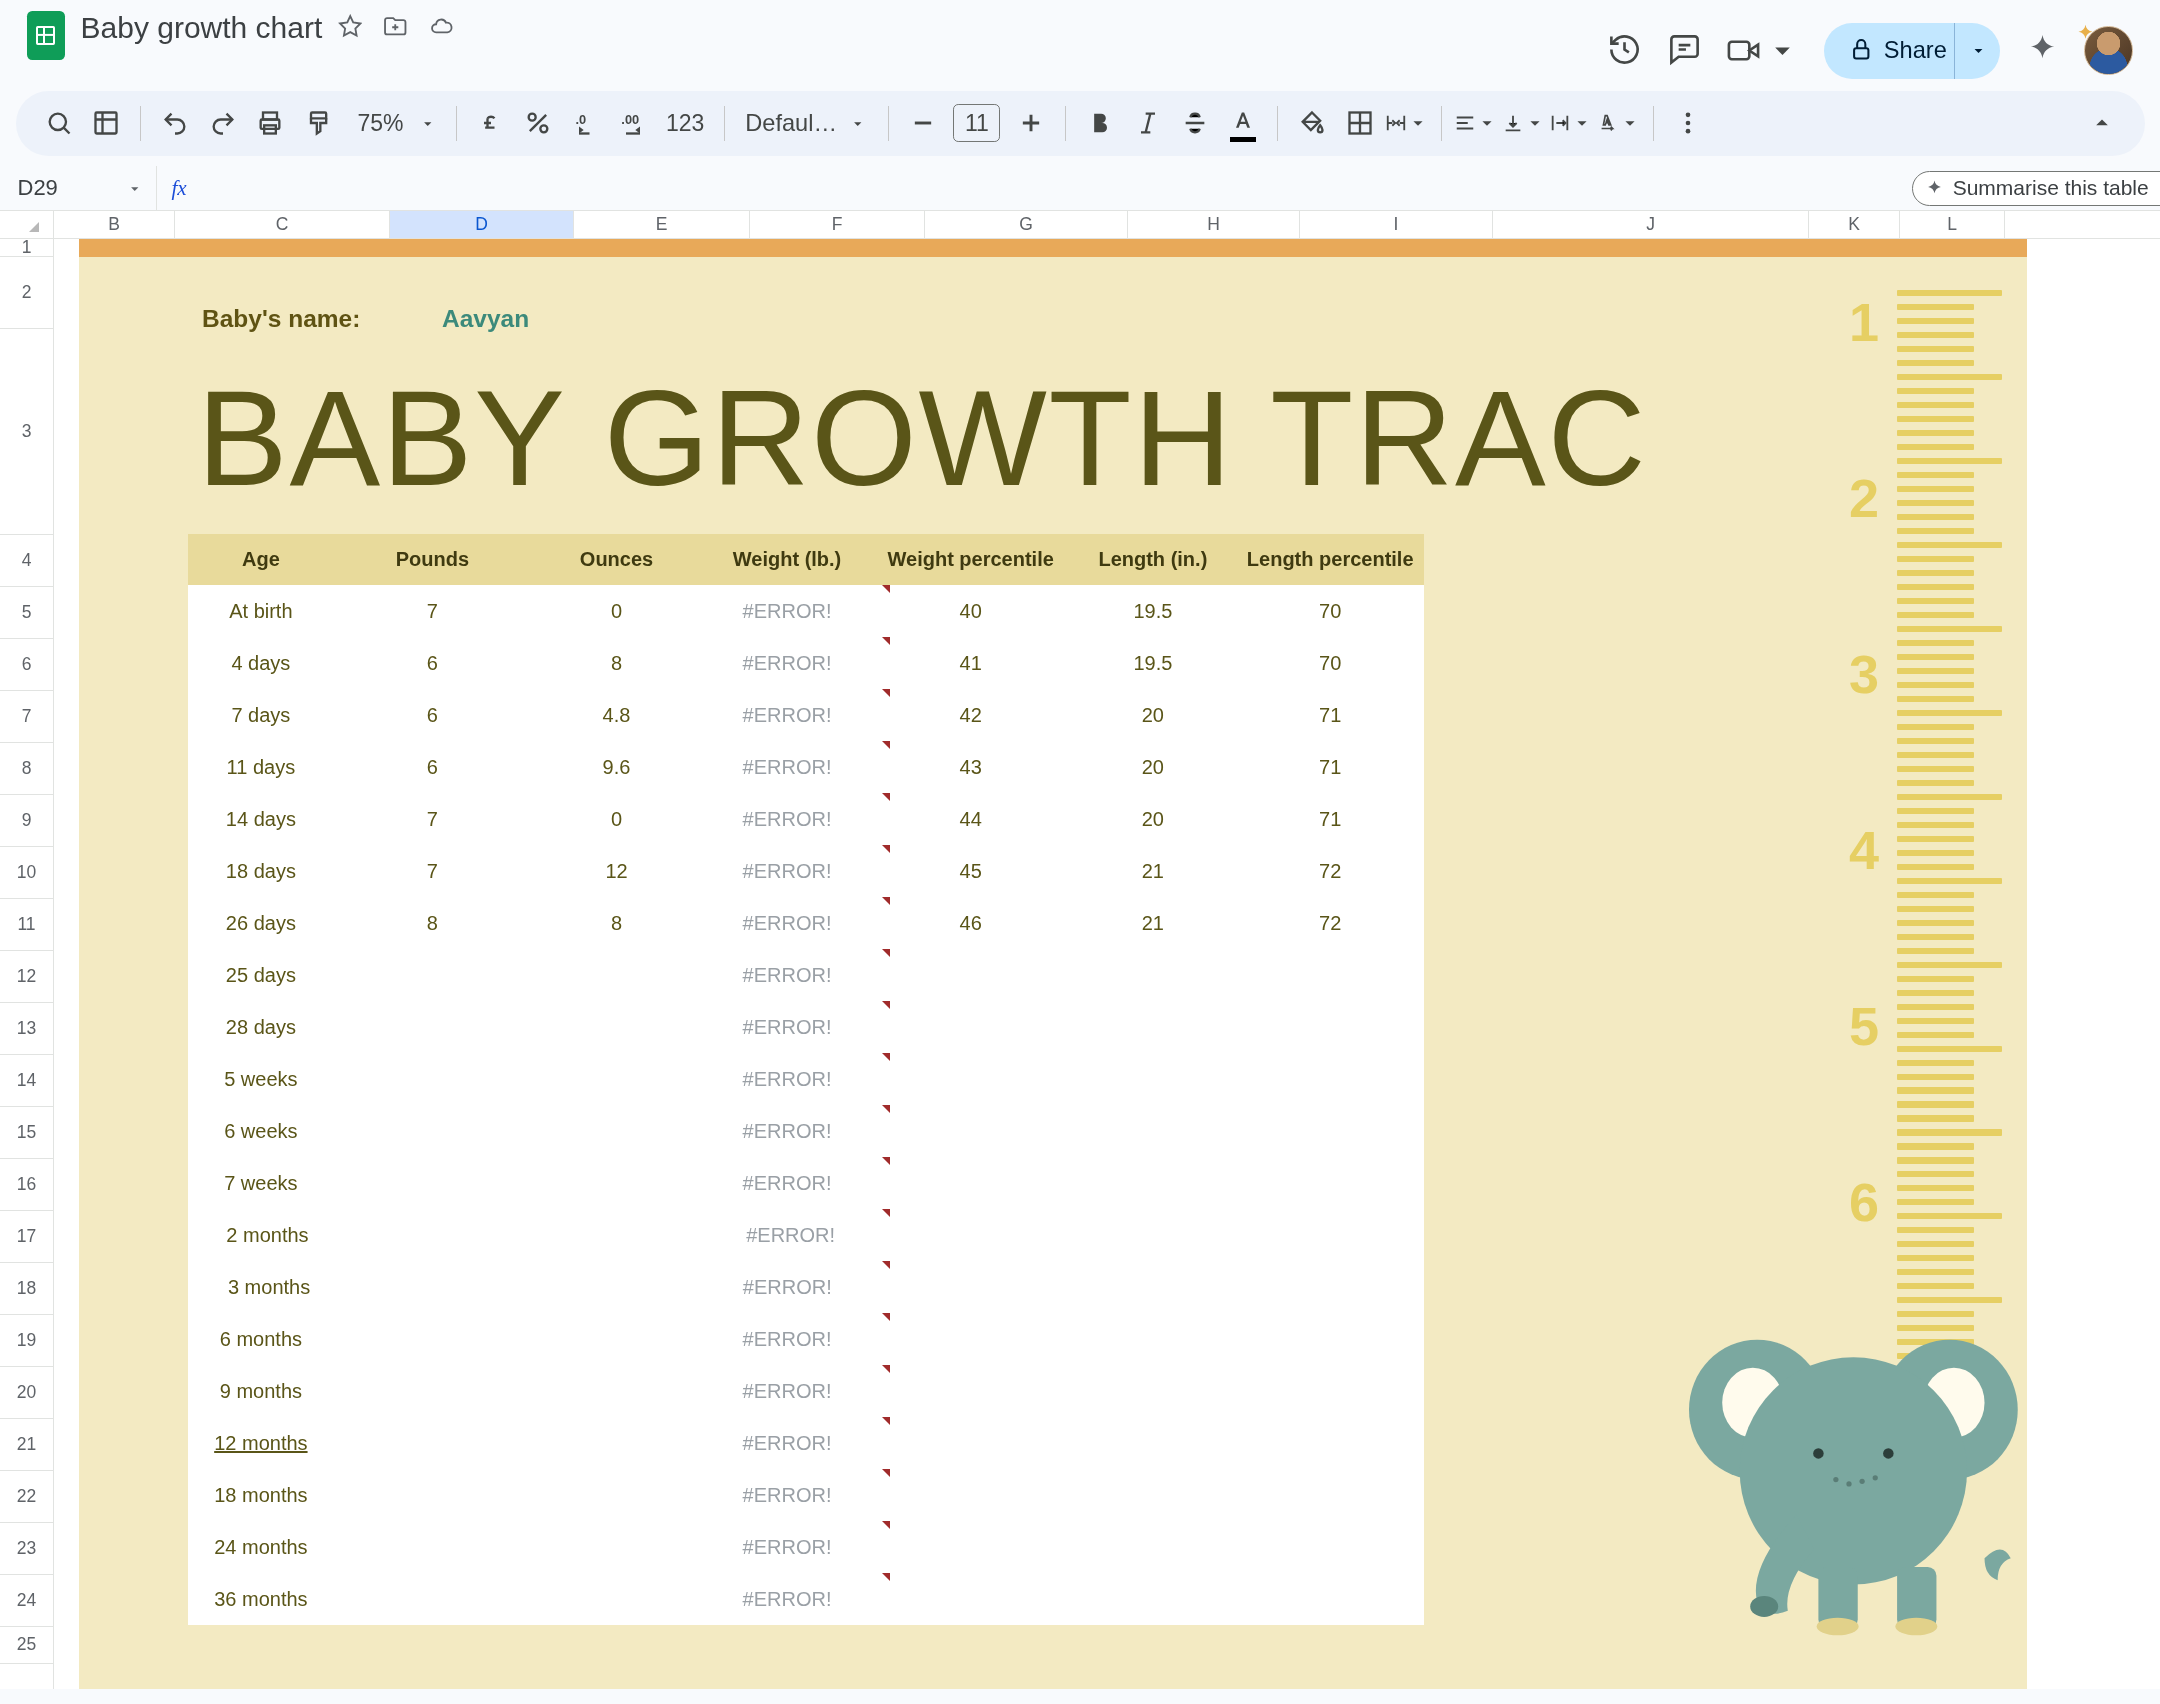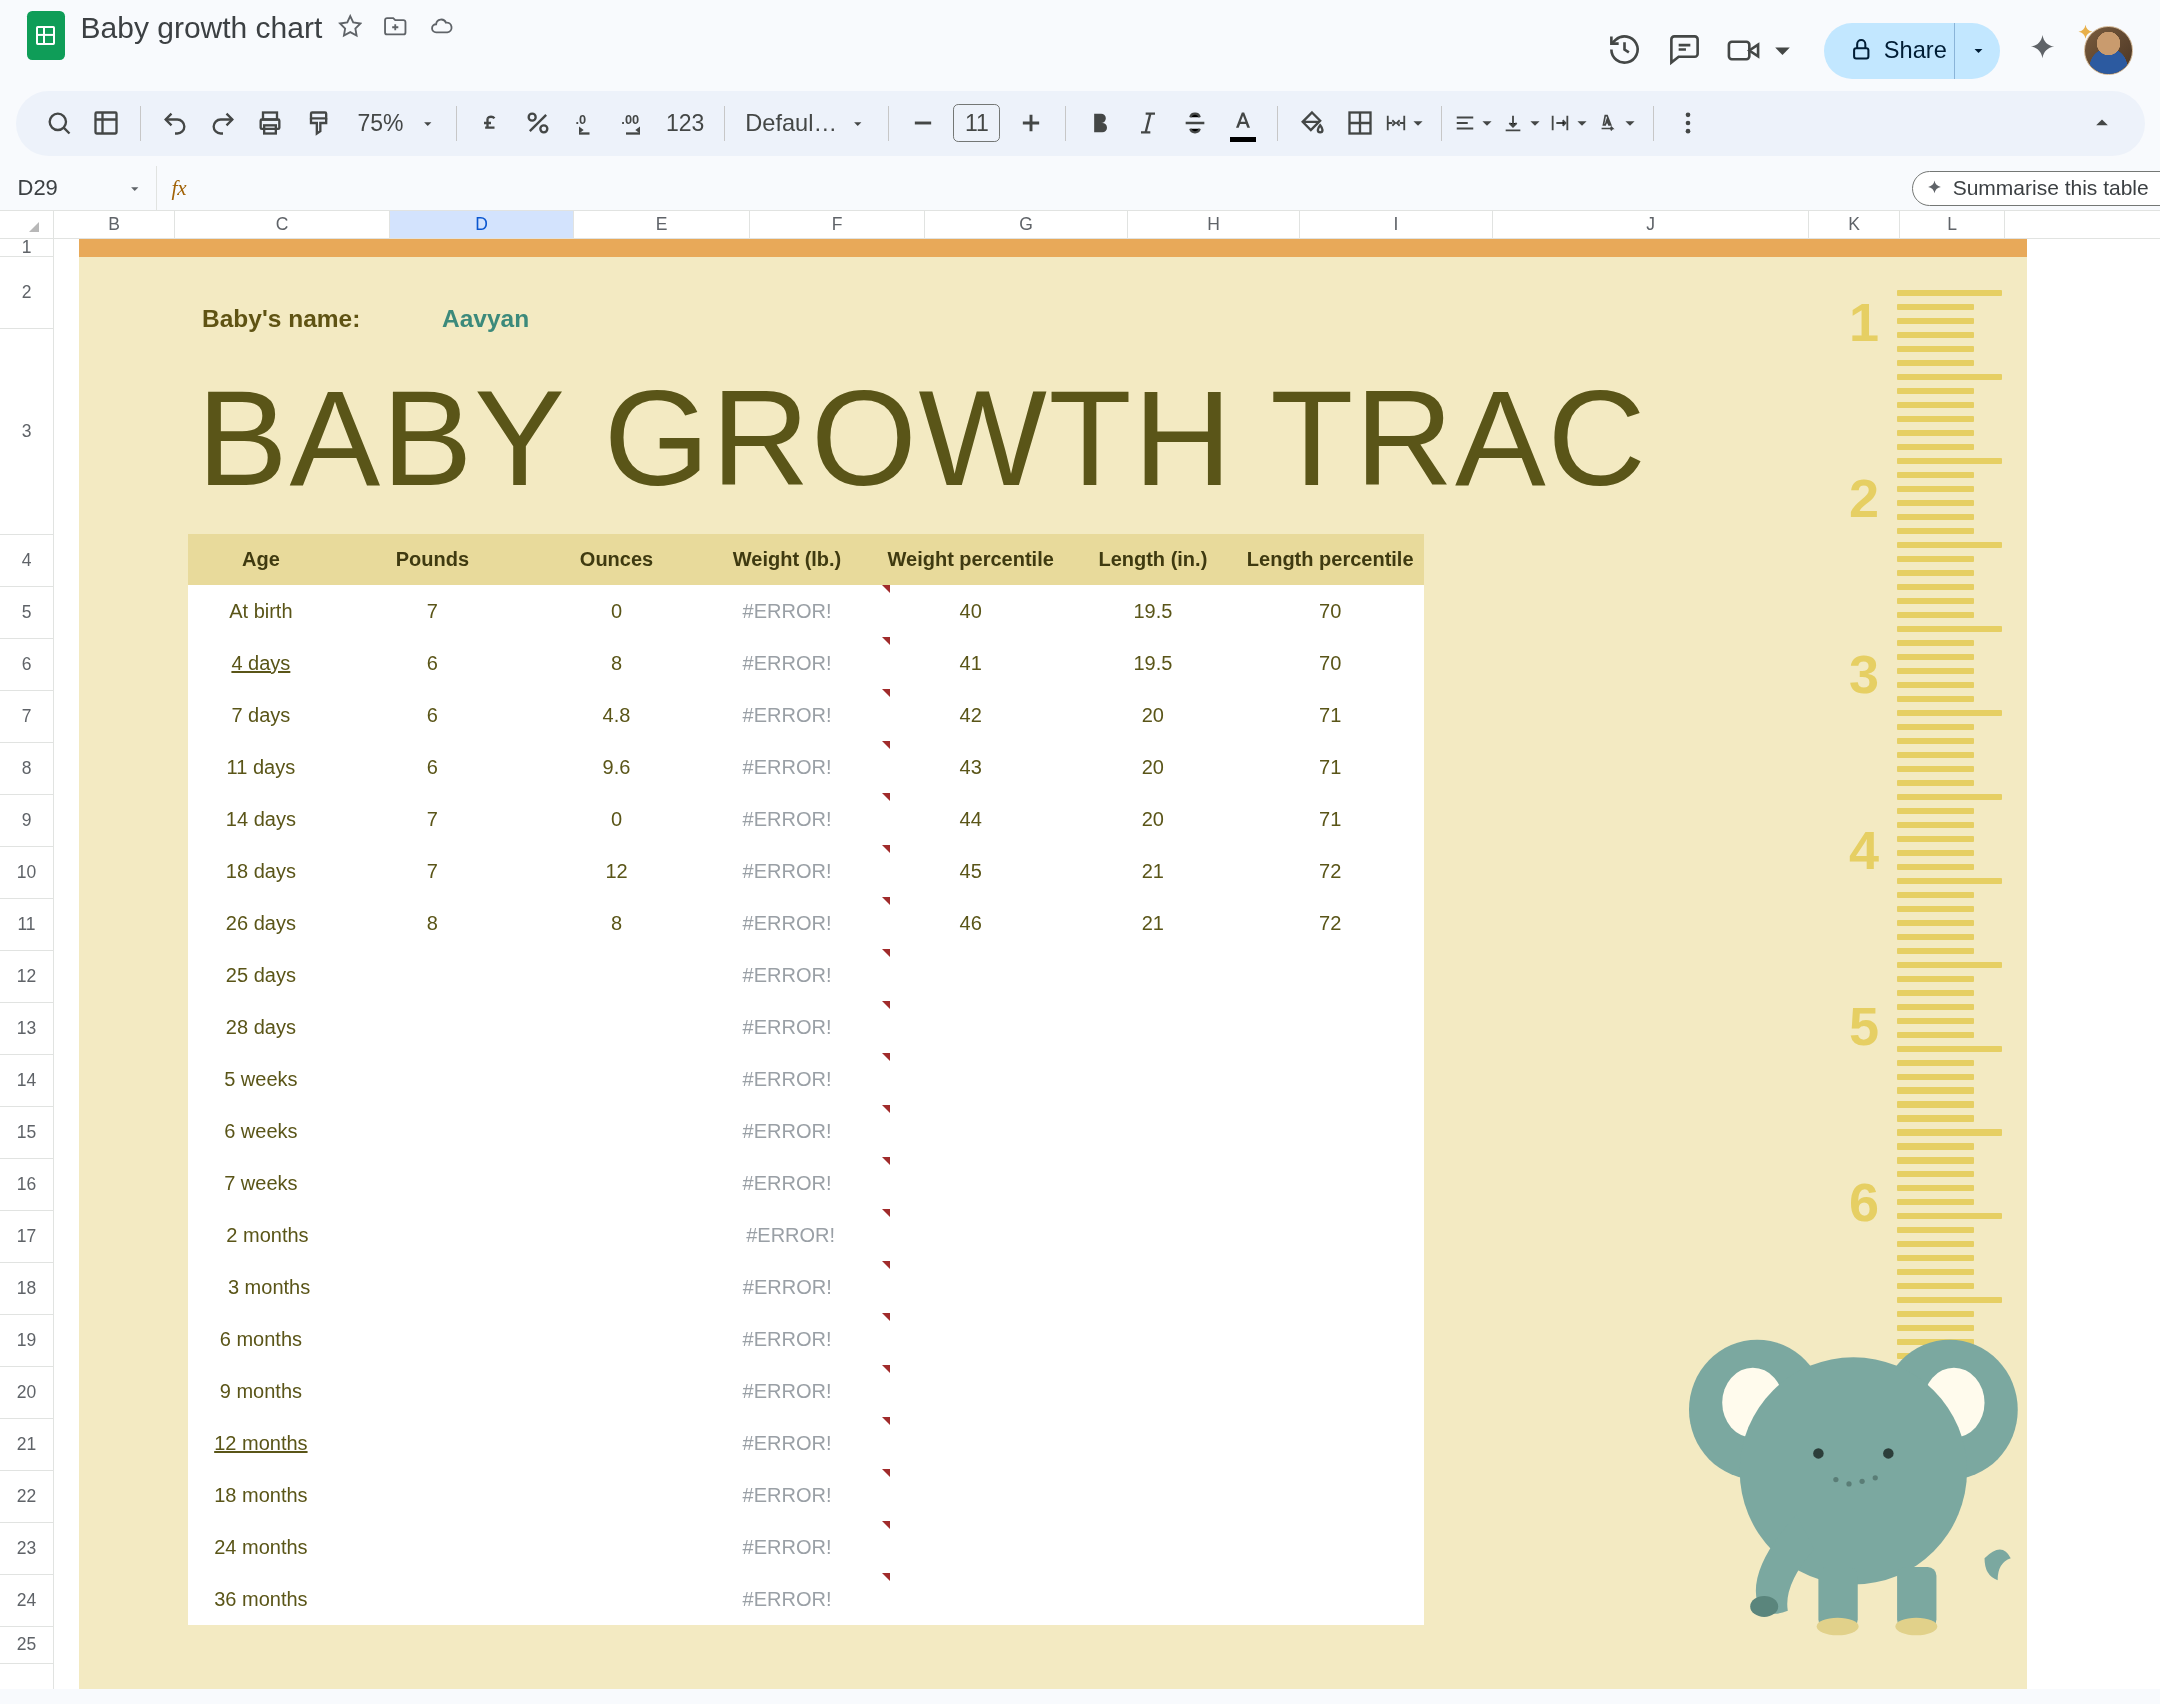--- a/index.html
+++ b/index.html
@@ -46,21 +46,21 @@
 .font-name { font-size:23.6px; color:#444746; white-space:nowrap; overflow:hidden; text-overflow:ellipsis; max-width:105px;}
 .size-box { display:flex; align-items:center; gap: 8.7px; }
 .size-input { width: 47px; height: 38px; border: 1.3px solid #747775; border-radius: 5.2px; text-align:center; font-size:23px; color:#444746; background:transparent;}
 .text-color { position:relative; }
 .text-color-bar { position:absolute; bottom:3.5px; left:8.7px; right:8.7px; height:5.2px; background:#000; }
 .tb-expand { margin-left:auto; }
 
 
 .fx-row { display:flex; align-items:center; height: 45px; border-bottom: 0.9px solid #e1e3e1; margin-top: 10.5px;}
 .name-box { width: 157px; height: 100%; display:flex; align-items:center; padding: 0 12.2px 0 17.5px; border-right: 0.9px solid #e1e3e1; font-size: 22px; color:#3c4043; justify-content:space-between;}
-.fx-sym { width: 44px; text-align:center; font-style:italic; color:#a16207; font-size: 21px; font-family: serif;}
+.fx-sym { width: 44px; text-align:center; font-style:italic; color:#1d4ed8; font-size: 21px; font-family: serif;}
 .fx-input { flex:1; }
 .summarise { background:#fff; border: 0.9px solid #747775; border-radius: 17.5px 0 0 17.5px; height: 35px; display:flex; align-items:center; padding: 0 12.2px; gap:8.7px; font-size:21px; color:#3c4043; margin-right:-0.9px;}
 
 
 .grid-wrap { display:flex; position:relative; }
 .row-headers { width: 54px; background:#fff; border-right:0.9px solid #e1e3e1; }
 .row-hdr { border-bottom: 0.9px solid #e1e3e1; display:flex; align-items:center; justify-content:center; font-size:17.5px; color:#5f6368; }
 
 .col-headers { display:flex; background:#fff; border-bottom:0.9px solid #e1e3e1; height: 28px; position:relative;}
 .corner { width:54px; border-right:0.9px solid #e1e3e1; border-bottom:0.9px solid #e1e3e1; background:#fff; display:flex;align-items:center;justify-content:center;}
@@ -435,21 +435,21 @@
             <div class="tbl-cell" data-interactable="true" style="width: 150px;">At birth</div>
             <div class="tbl-cell" data-interactable="true" style="width: 203px;">7</div>
             <div class="tbl-cell" data-interactable="true" style="width: 176px;">0</div>
             <div class="tbl-cell err" data-interactable="true" style="width: 175px;">#ERROR!</div>
             <div class="tbl-cell" data-interactable="true" style="width: 203px;">40</div>
             <div class="tbl-cell" data-interactable="true" style="width: 172px;">19.5</div>
             <div class="tbl-cell" data-interactable="true" style="width: 193px;">70</div>
             <div class="note-tri" data-interactable="true" style="left: 694px; top: 0px;"></div>
           </div>
           <div class="tbl-row" data-interactable="false" style="position: relative;">
-            <div class="tbl-cell" data-interactable="true" style="width: 150px; text-decoration: underline;">4 days</div>
+            <div class="tbl-cell" data-interactable="true" style="width: 150px;">4 days</div>
             <div class="tbl-cell" data-interactable="true" style="width: 203px;">6</div>
             <div class="tbl-cell" data-interactable="true" style="width: 176px;">8</div>
             <div class="tbl-cell err" data-interactable="true" style="width: 175px;">#ERROR!</div>
             <div class="tbl-cell" data-interactable="true" style="width: 203px;">41</div>
             <div class="tbl-cell" data-interactable="true" style="width: 172px;">19.5</div>
             <div class="tbl-cell" data-interactable="true" style="width: 193px;">70</div>
             <div class="note-tri" data-interactable="true" style="left: 694px; top: 0px;"></div>
           </div>
           <div class="tbl-row" data-interactable="false" style="position: relative;">
             <div class="tbl-cell" data-interactable="true" style="width: 150px;">7 days</div>

